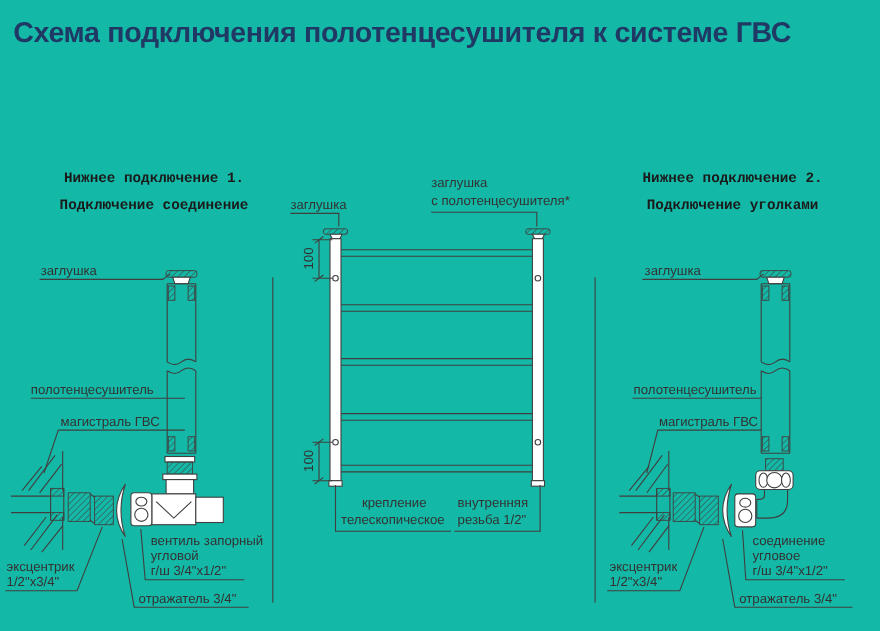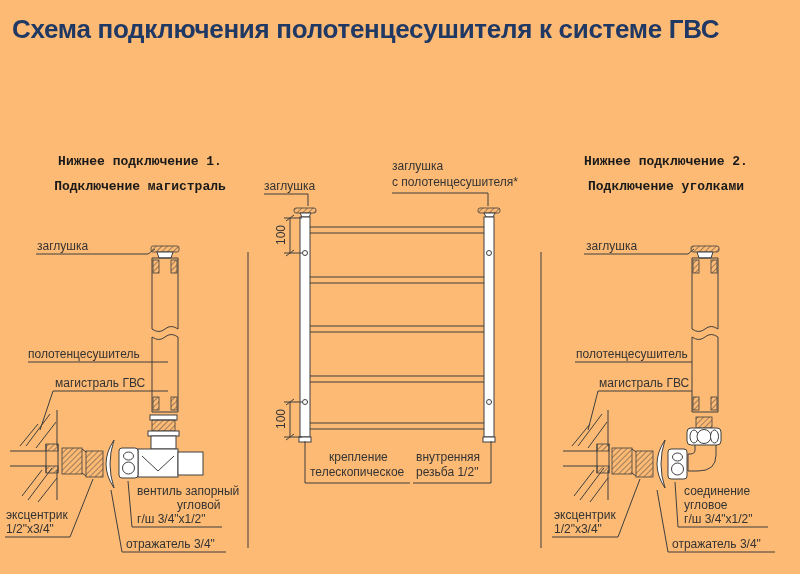--- a/index.html
+++ b/index.html
@@ -2,21 +2,21 @@
 <html style="--title-color: #1f3864; --text-color: #333333; --line-color: #3f3f3f;"><head>
 <meta charset="utf-8">
 <style>
   :root{
     --title-color:#1f3864;
     --text-color:#333333;
     --line-color:#3f3f3f;
   }
   html,body{margin:0;padding:0;background:#fff;}
   #stage{
-    position:relative;width:800px;height:574px;background:#fdba74;
+    position:relative;width:800px;height:574px;background:#14b8a6;
     font-family:"Liberation Sans","DejaVu Sans",sans-serif;overflow:hidden;
   }
   .page-title{
     position:absolute;left:12px;top:14px;width:788px;
     font-size:26px;font-weight:bold;letter-spacing:-0.3px;white-space:nowrap;
     color:var(--title-color);
   }
   .sec-head{
     position:absolute;width:200px;text-align:center;
     font-size:13px;font-weight:bold;color:#1a1a1a;white-space:nowrap;font-family:Liberation Mono, monospace;
@@ -35,21 +35,21 @@
   .pln{stroke:var(--line-color);stroke-width:1;}
 </style>
 </head>
 <body>
 
 <div id="stage">
 
   <div class="page-title">Схема подключения полотенцесушителя к системе ГВС</div>
 
   <div class="sec-head" style="left:40px;top:154px;">Нижнее подключение 1.</div>
-  <div class="sec-head" style="left:40px;top:179px;">Подключение магистраль</div>
+  <div class="sec-head" style="left:40px;top:179px;">Подключение соединение</div>
   <div class="sec-head" style="left:566px;top:154px;">Нижнее подключение 2.</div>
   <div class="sec-head" style="left:566px;top:179px;">Подключение уголками</div>
 
   <svg class="diagram" width="800" height="574" viewBox="0 0 800 574">
     <defs>
       <pattern id="hatch" patternUnits="userSpaceOnUse" width="4" height="4" patternTransform="rotate(45)">
         <line x1="0" y1="0" x2="0" y2="4" class="pln"></line>
       </pattern>
     </defs>
 
@@ -235,21 +235,21 @@
   <div class="dim-label" style="left:263px;top:412px;">100</div>
   <div class="lbl" style="left:310px;top:451px;padding-left:19px;">крепление</div>
   <div class="lbl" style="left:310px;top:466px;">телескопическое</div>
   <div class="lbl" style="left:416px;top:451px;">внутренняя</div>
   <div class="lbl" style="left:416px;top:466px;">резьба 1/2"</div>
 
   <div class="lbl" style="left:37px;top:240px;">заглушка</div>
   <div class="lbl" style="left:28px;top:348px;">полотенцесушитель</div>
   <div class="lbl" style="left:55px;top:377px;">магистраль ГВС</div>
   <div class="lbl" style="left:137px;top:485px;">вентиль запорный</div>
-  <div class="lbl" style="left:137px;top:499px;margin-left:40px;">угловой</div>
+  <div class="lbl" style="left:137px;top:499px;">угловой</div>
   <div class="lbl" style="left:137px;top:513px;">г/ш 3/4"x1/2"</div>
   <div class="lbl" style="left:6px;top:509px;">эксцентрик</div>
   <div class="lbl" style="left:6px;top:523px;">1/2"x3/4"</div>
   <div class="lbl" style="left:126px;top:538px;">отражатель 3/4"</div>
 
   <div class="lbl" style="left:586px;top:240px;">заглушка</div>
   <div class="lbl" style="left:576px;top:348px;">полотенцесушитель</div>
   <div class="lbl" style="left:599px;top:377px;">магистраль ГВС</div>
   <div class="lbl" style="left:684px;top:485px;">соединение</div>
   <div class="lbl" style="left:684px;top:499px;">угловое</div>

